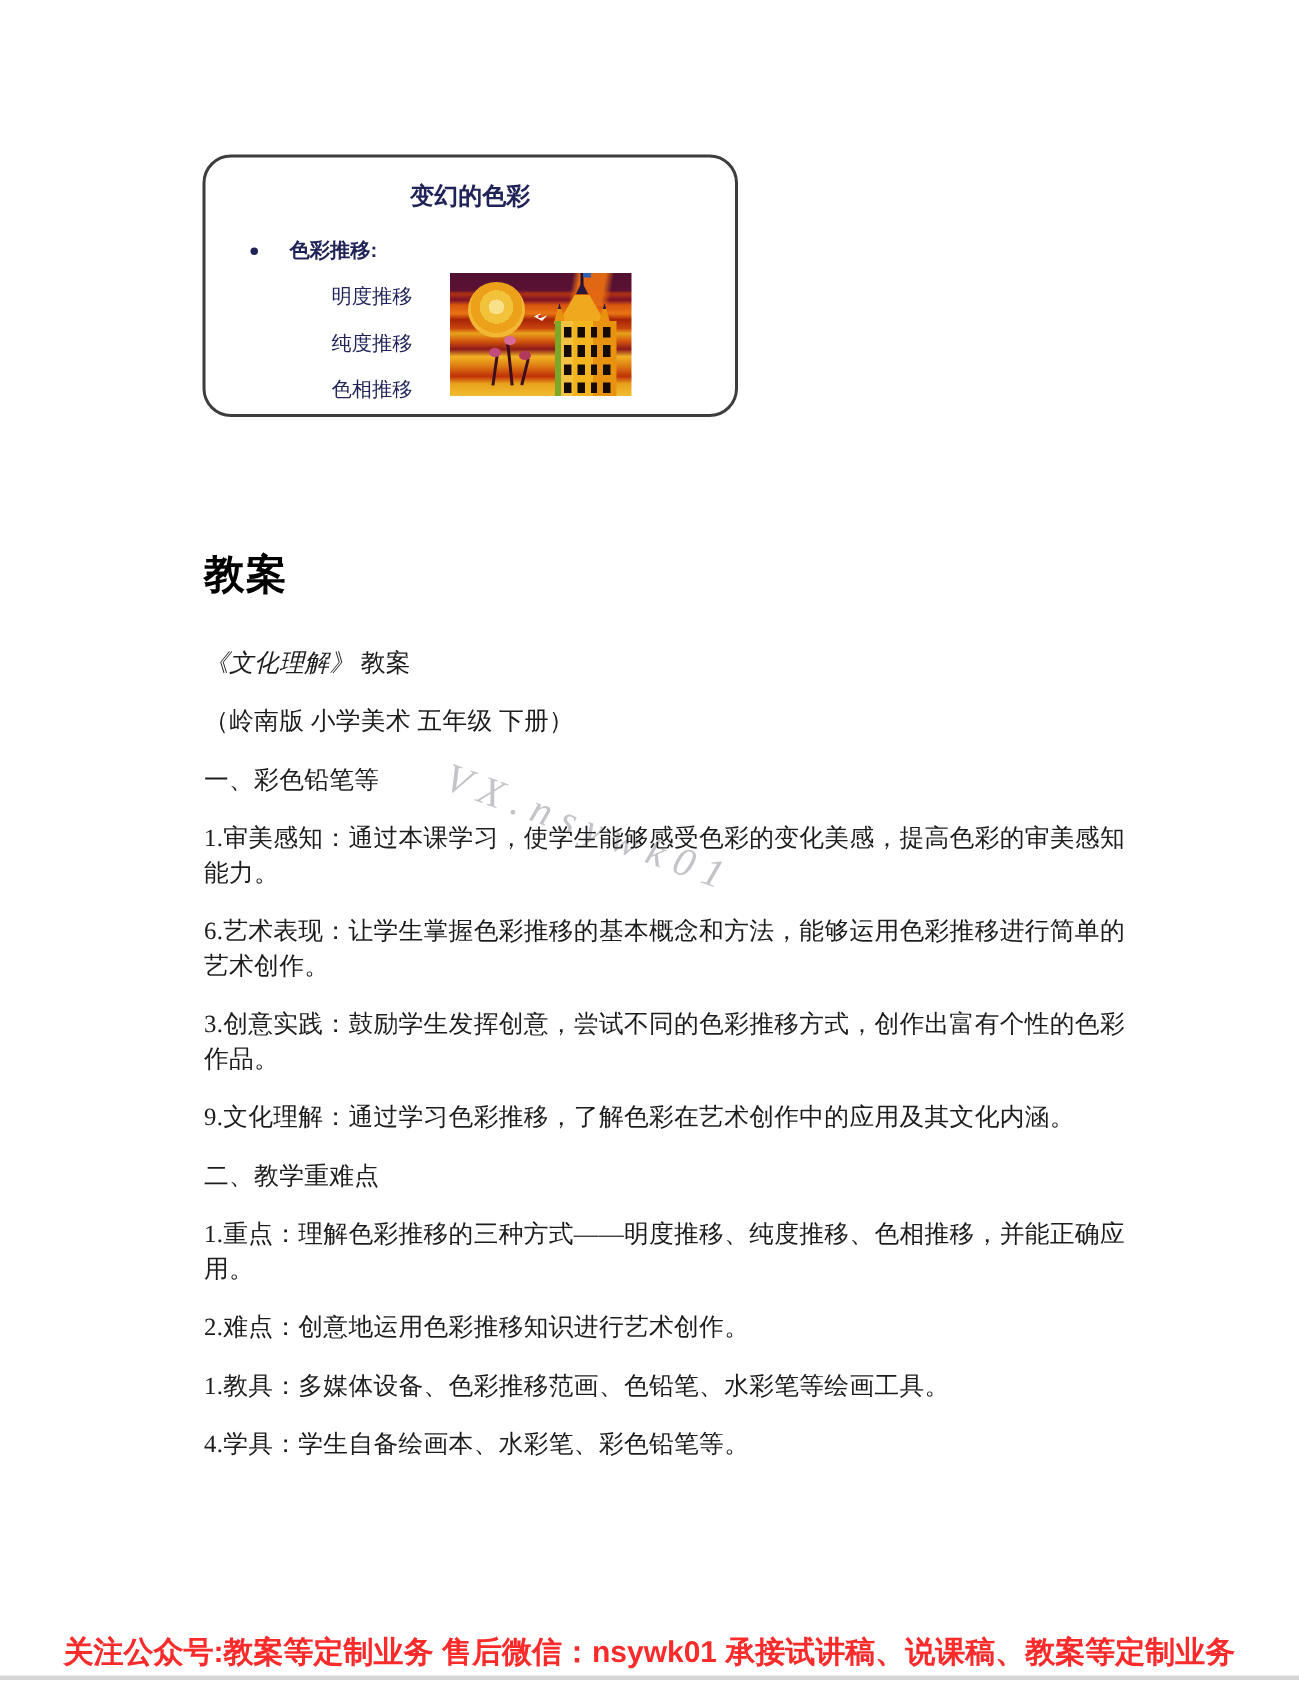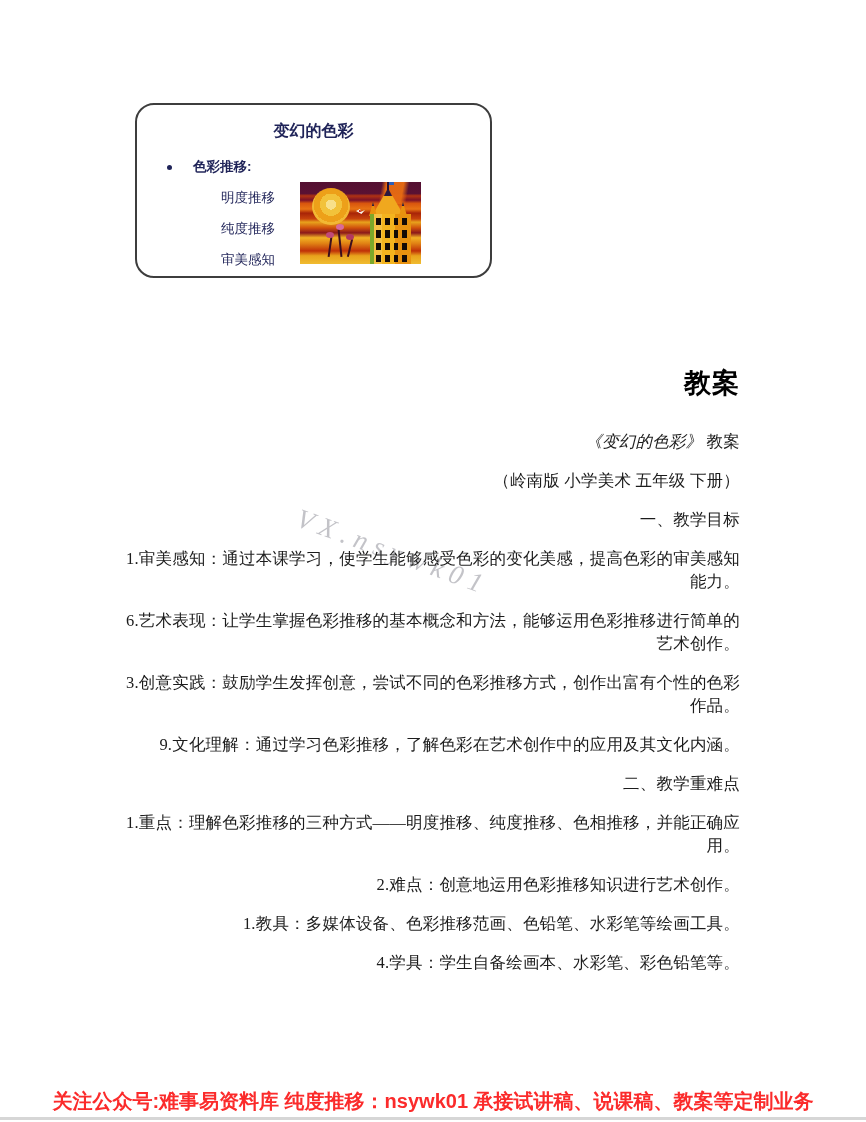--- a/index.html
+++ b/index.html
@@ -124,23 +124,22 @@
   .bird {
     position: absolute; left: 56px; top: 27px;
     width: 9px; height: 5px;
     background: #f6f2ea;
     clip-path: polygon(0 40%, 45% 0, 55% 55%, 100% 20%, 60% 100%, 30% 70%);
   }
   .bird::after { content:""; position:absolute; left:3px; top:1px; width:2px; height:2px; background:#c22; }
 
   
   .doc {
-    position: absolute; left: 123px; top: 366px; width: 617px;
+    position: absolute; left: 136px; top: 366px; width: 617px;
     z-index: 2;
-    text-align: right;
   }
   .doc h1 {
     font-size: 27px; line-height: 34px; font-weight: bold;
     color: #000; margin: 0 0 30px 0; letter-spacing: 1px;
   }
   .doc p {
     font-size: 16.5px; line-height: 23px;
     margin: 0 0 16px 0;
     letter-spacing: 0.2px;
   }
@@ -178,21 +177,21 @@
 <body>
 
 <div class="slide-box">
   <div class="slide-title">变幻的色彩</div>
   <div class="slide-bullet-row">
     <span class="bullet-dot"></span>
     <span>色彩推移:</span>
   </div>
   <div class="slide-sub sub-0">明度推移</div>
   <div class="slide-sub sub-1">纯度推移</div>
-  <div class="slide-sub sub-2">审美感知</div>
+  <div class="slide-sub sub-2">色相推移</div>
 
   <div class="painting">
     <div class="sky-streak"></div>
     <div class="sun"></div>
     <div class="spire-main"></div>
     <div class="spire-tip"></div>
     <div class="spire-mast"></div>
     <div class="spire-flag"></div>
     <div class="pinnacle left"></div>
     <div class="pinnacle right"></div>
@@ -229,31 +228,31 @@
         <span class="bloom"></span>
       </div>
     <div class="bird"></div>
   </div>
 </div>
 
 <div class="watermark">VX.nsywk01</div>
 
 <div class="doc">
   <h1>教案</h1>
-  <p><span class="title-italic">《变幻的色彩》</span><span> 教案</span></p>
+  <p><span class="title-italic">《文化理解》</span><span> 教案</span></p>
   <p>（岭南版 小学美术 五年级 下册）</p>
 
-  <p>一、教学目标</p>
+  <p>一、彩色铅笔等</p>
   <p>1.审美感知：通过本课学习，使学生能够感受色彩的变化美感，提高色彩的审美感知能力。</p>
   <p>6.艺术表现：让学生掌握色彩推移的基本概念和方法，能够运用色彩推移进行简单的艺术创作。</p>
   <p>3.创意实践：鼓励学生发挥创意，尝试不同的色彩推移方式，创作出富有个性的色彩作品。</p>
   <p>9.文化理解：通过学习色彩推移，了解色彩在艺术创作中的应用及其文化内涵。</p>
 
   <p>二、教学重难点</p>
   <p>1.重点：理解色彩推移的三种方式——明度推移、纯度推移、色相推移，并能正确应用。</p>
   <p>2.难点：创意地运用色彩推移知识进行艺术创作。</p>
 
   <p>1.教具：多媒体设备、色彩推移范画、色铅笔、水彩笔等绘画工具。</p>
   <p>4.学具：学生自备绘画本、水彩笔、彩色铅笔等。</p>
 </div>
 
 <div class="footer-edge-line"></div>
-<div class="footer-bar">关注公众号:难事易资料库  纯度推移：nsywk01  承接试讲稿、说课稿、教案等定制业务</div>
+<div class="footer-bar">关注公众号:教案等定制业务  售后微信：nsywk01  承接试讲稿、说课稿、教案等定制业务</div>
 
 </body></html>

